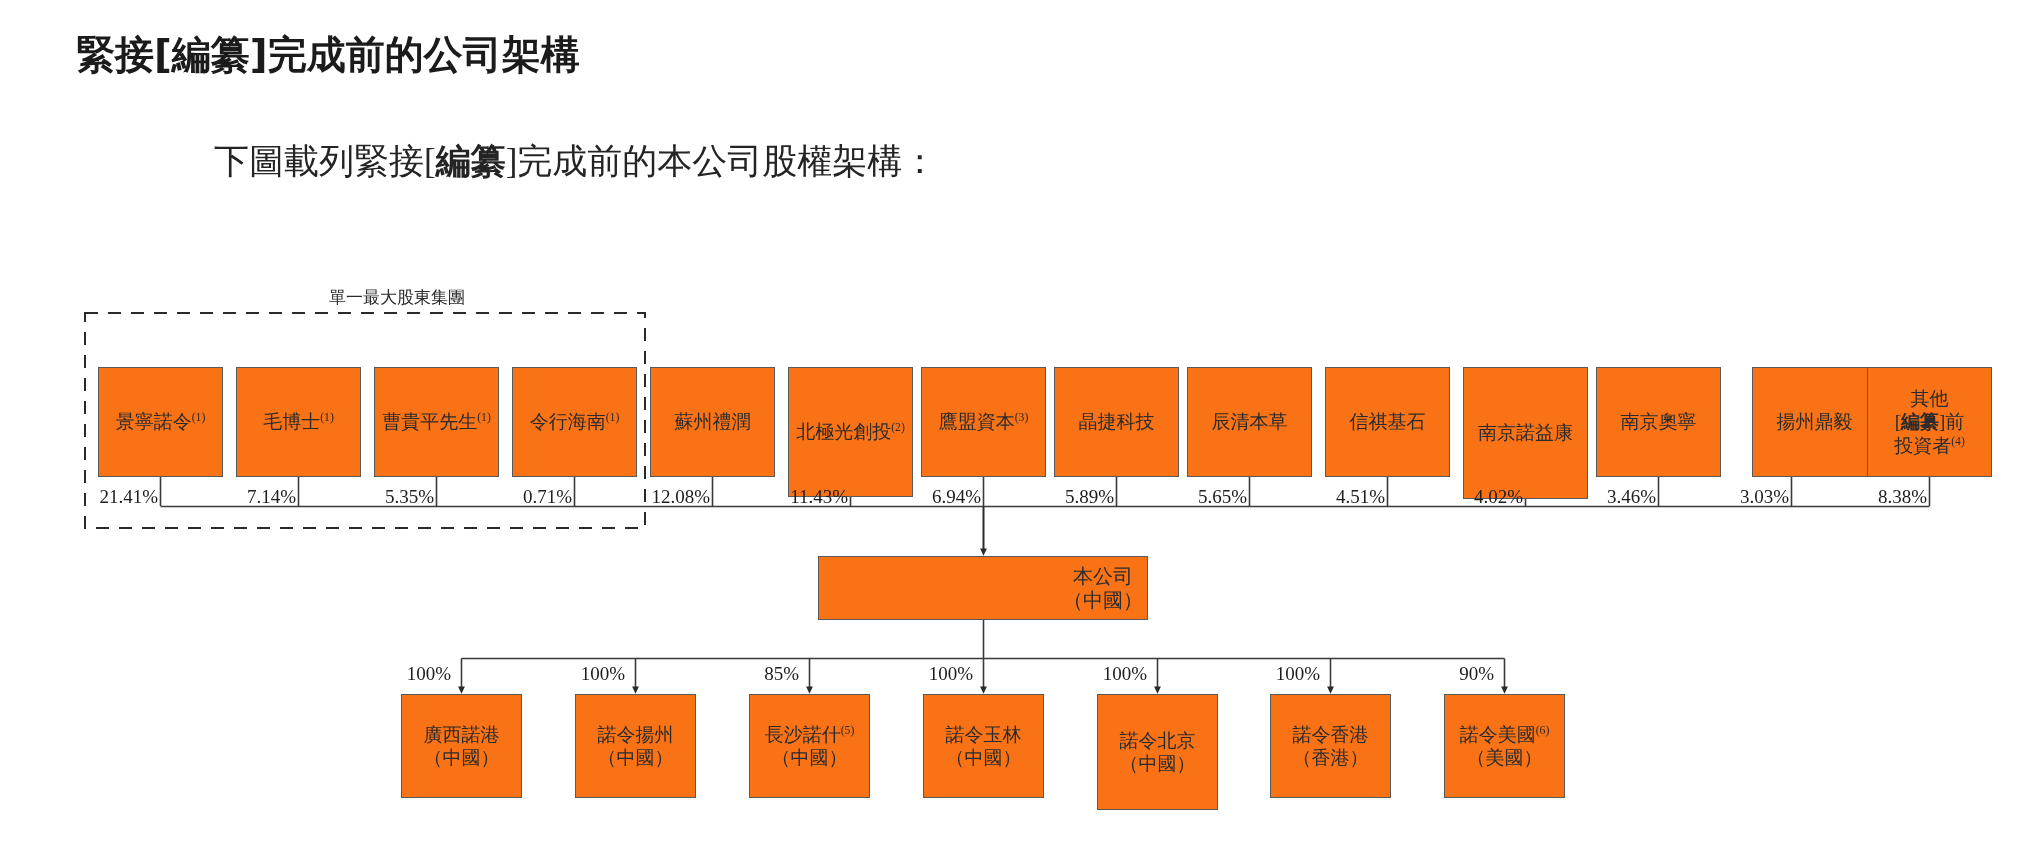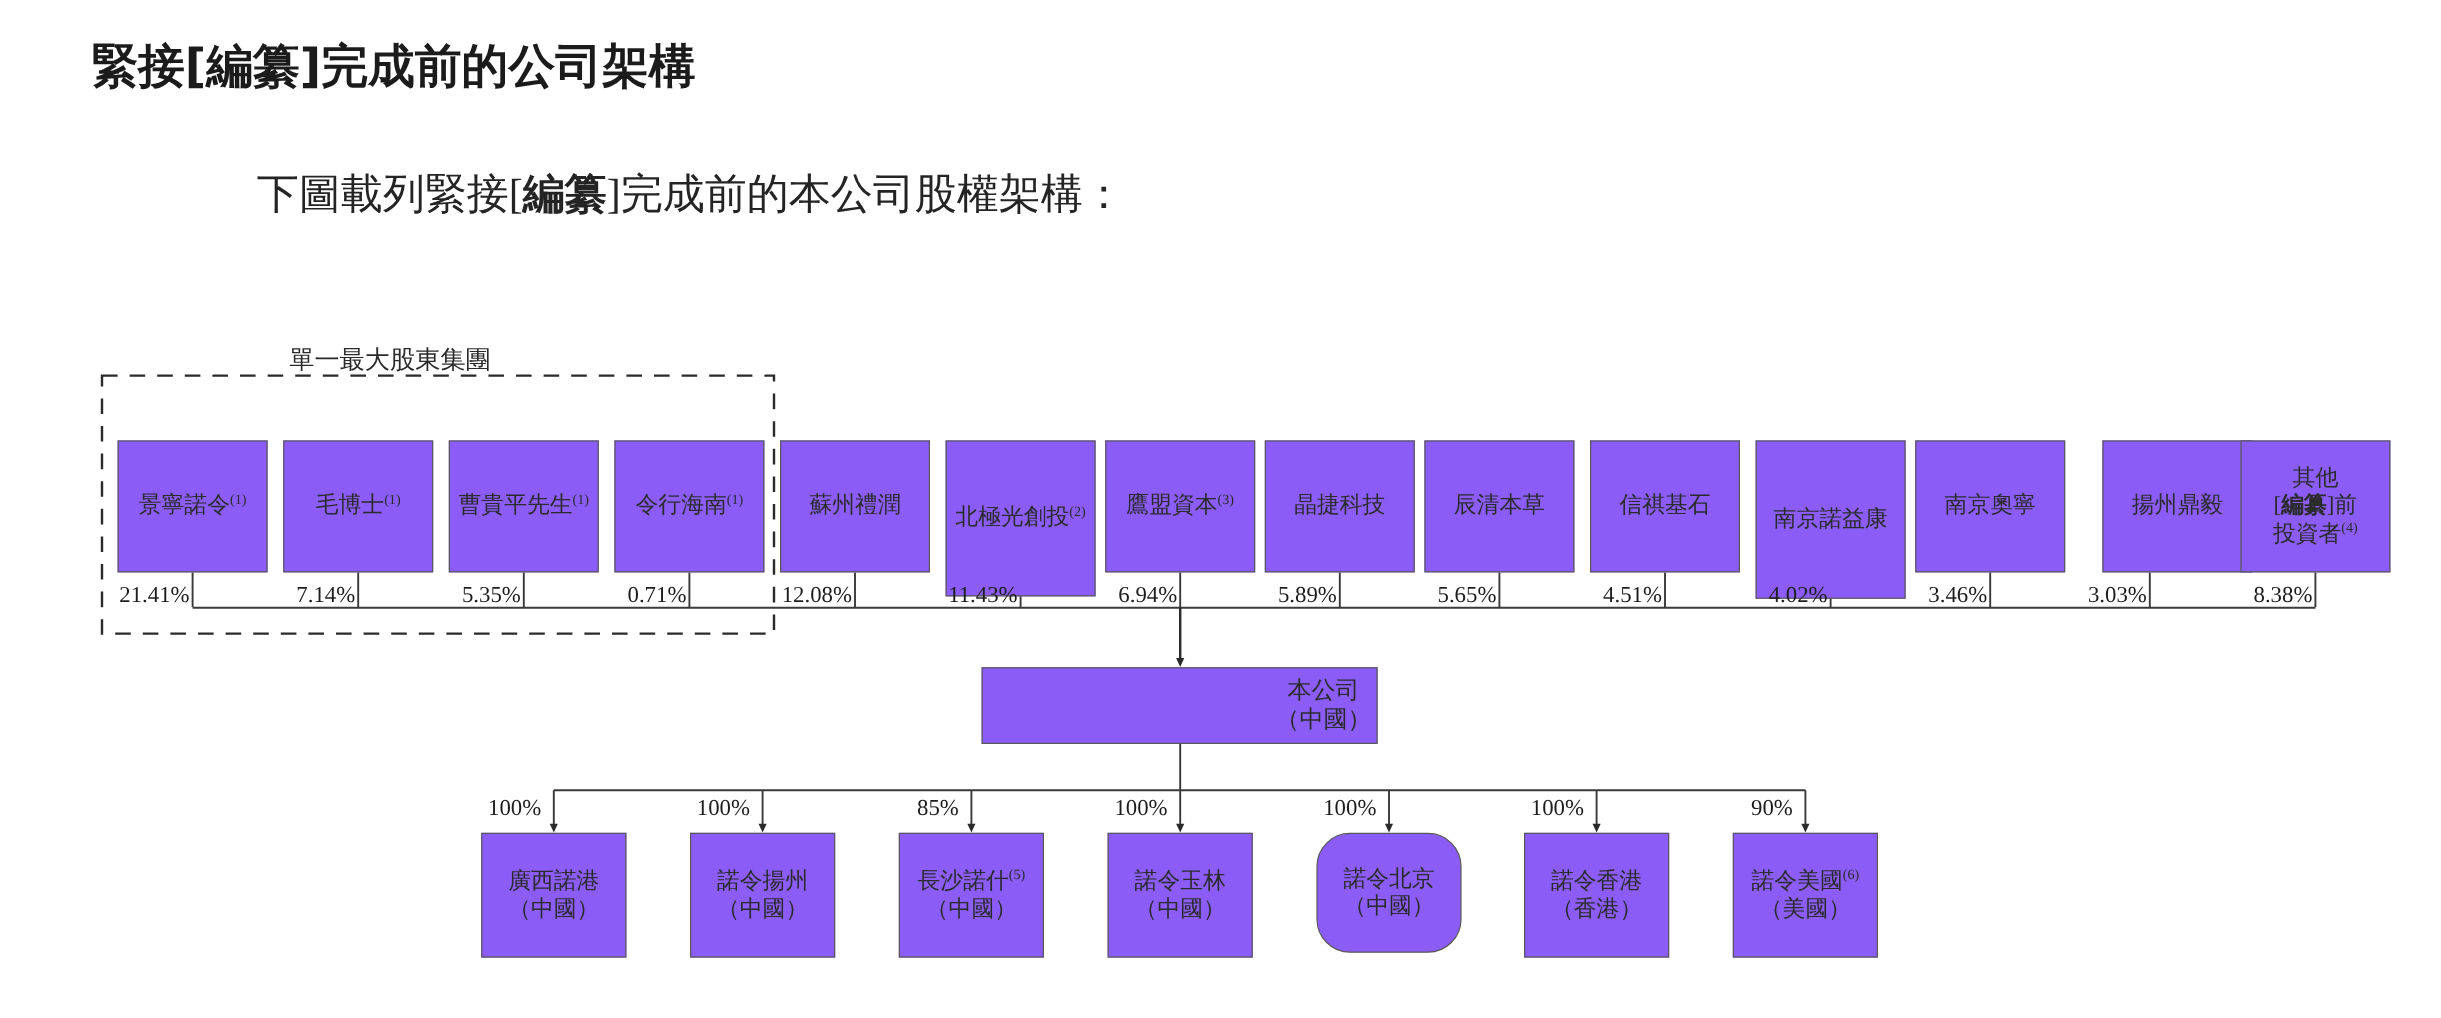--- a/index.html
+++ b/index.html
@@ -56,31 +56,31 @@
   #diagram svg {
     position: absolute;
     left: 0; top: 0;
     width: 2034px;
     height: 848px;
     overflow: visible;
   }
 
   .grp-label {
     position: absolute;
-    font-size: 21px;
+    font-size: 17px;
     color: #2a2a2a;
     white-space: nowrap;
-    text-align: center;
+    text-align: right;
   }
 
   .node {
     position: absolute;
     box-sizing: border-box;
     border: 1.6px solid #595959;
-    background: #8b5cf6;
+    background: #f97316;
     display: flex;
     align-items: center;
     justify-content: center;
     text-align: center;
     line-height: 1.22;
     color: #2b2b2b;
     font-size: 19px;
   }
   .node .inner { padding: 0 4px; }
   .node sup {
@@ -230,21 +230,21 @@
     </div>
     <div class="node" style="left:575px;  top:694px; width:121px; height:104px;">
       <span class="inner"><span>諾令揚州</span><sup></sup><br><span>（中國）</span></span>
     </div>
     <div class="node" style="left:749px;  top:694px; width:121px; height:104px;">
       <span class="inner"><span>長沙諾什</span><sup>(5)</sup><br><span>（中國）</span></span>
     </div>
     <div class="node" style="left:923px;  top:694px; width:121px; height:104px;">
       <span class="inner"><span>諾令玉林</span><sup></sup><br><span>（中國）</span></span>
     </div>
-    <div class="node" style="left:1097px; top:694px; width:121px; height:100px;border-radius:28px;">
+    <div class="node" style="left:1097px; top:694px; width:121px; height:116px;">
       <span class="inner"><span>諾令北京</span><sup></sup><br><span>（中國）</span></span>
     </div>
     <div class="node" style="left:1270px; top:694px; width:121px; height:104px;">
       <span class="inner"><span>諾令香港</span><sup></sup><br><span>（香港）</span></span>
     </div>
     <div class="node" style="left:1444px; top:694px; width:121px; height:104px;">
       <span class="inner"><span>諾令美國</span><sup>(6)</sup><br><span>（美國）</span></span>
     </div>
 
     <div class="pct-mid" style="left:363px;  top:663px; width:88px;">100%</div>

